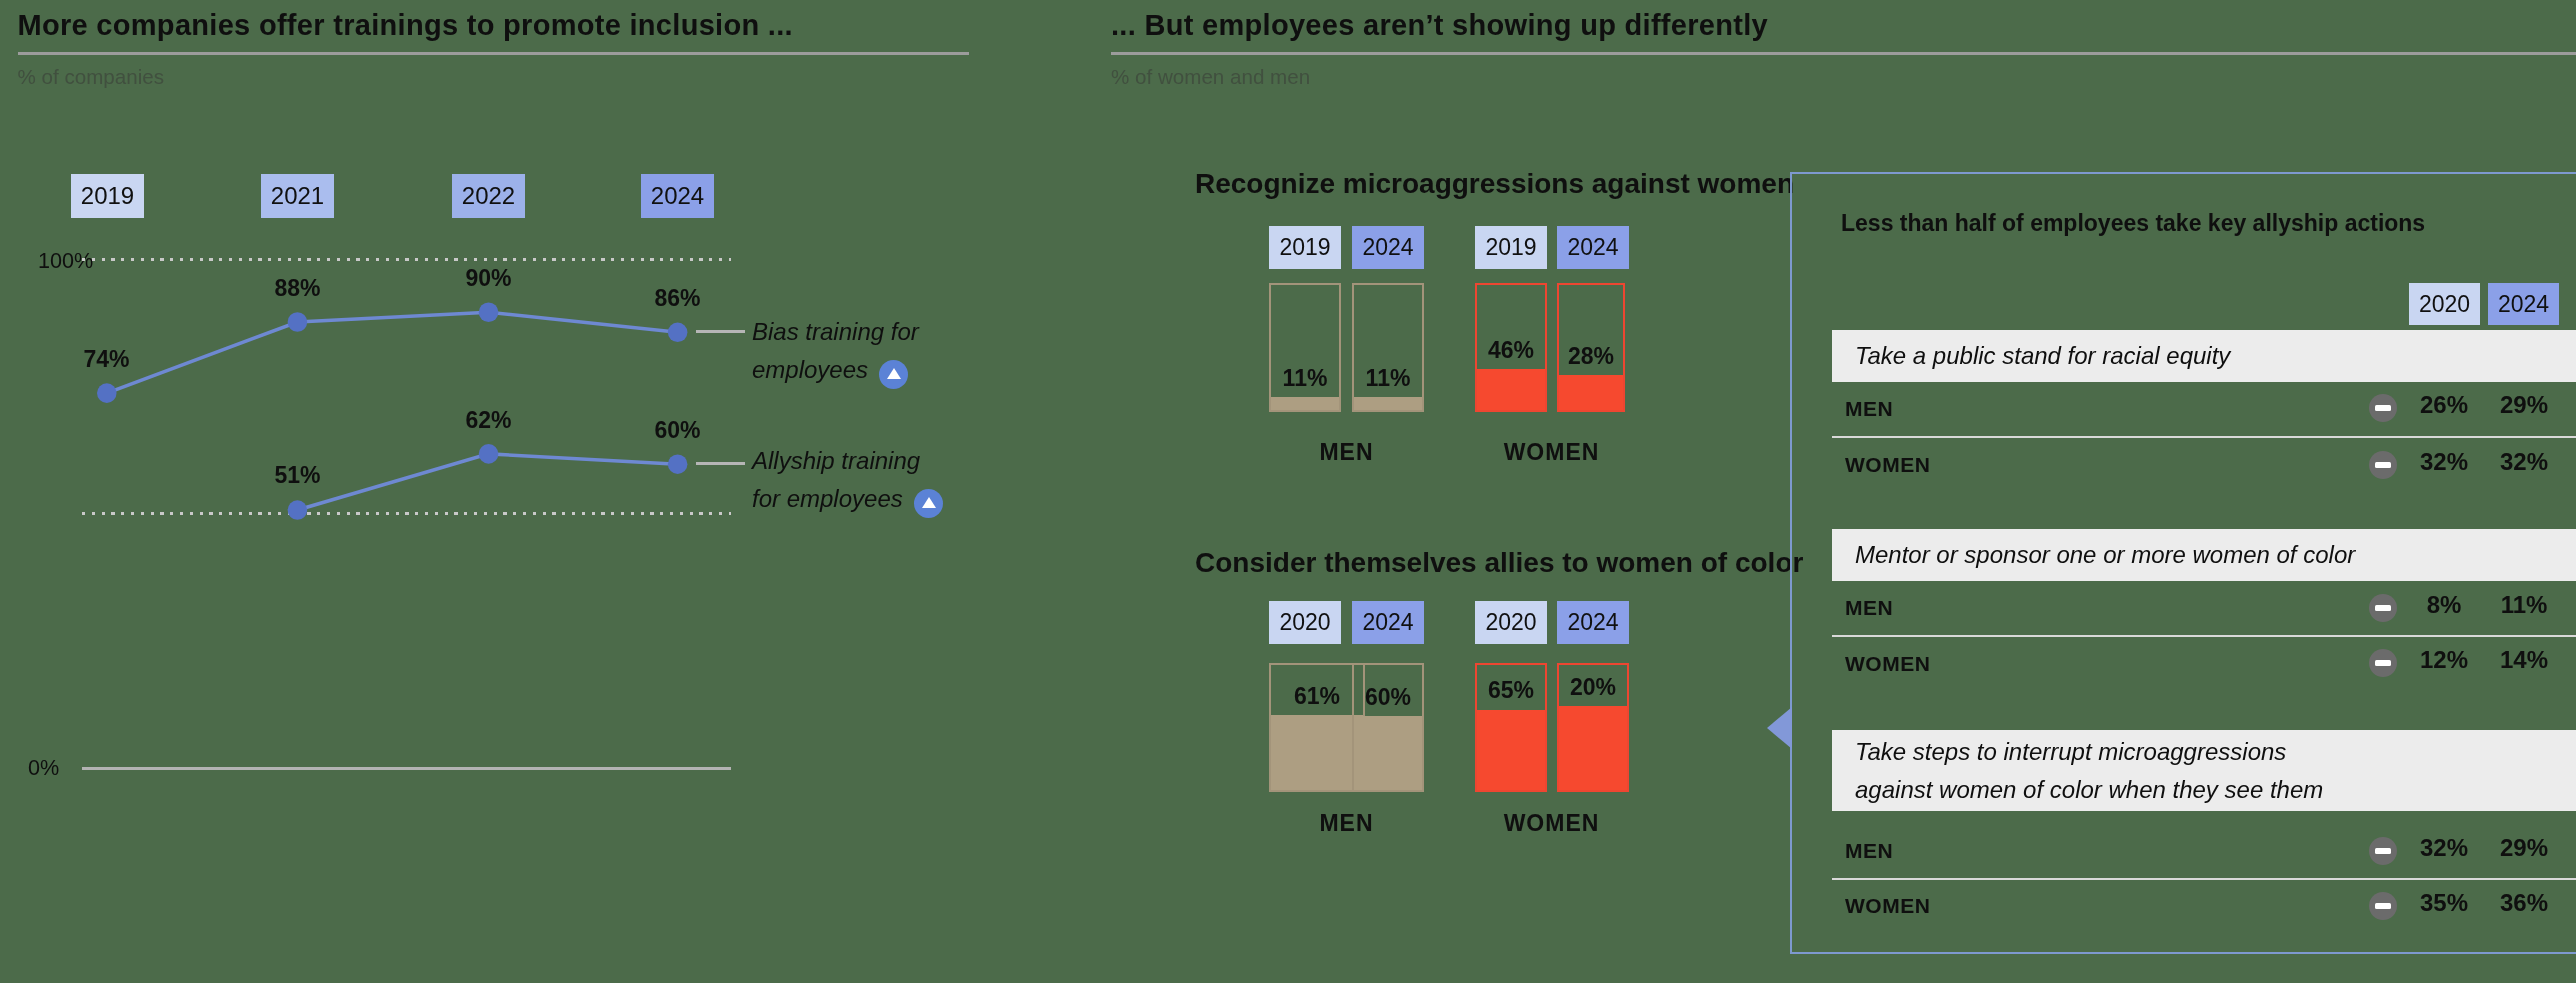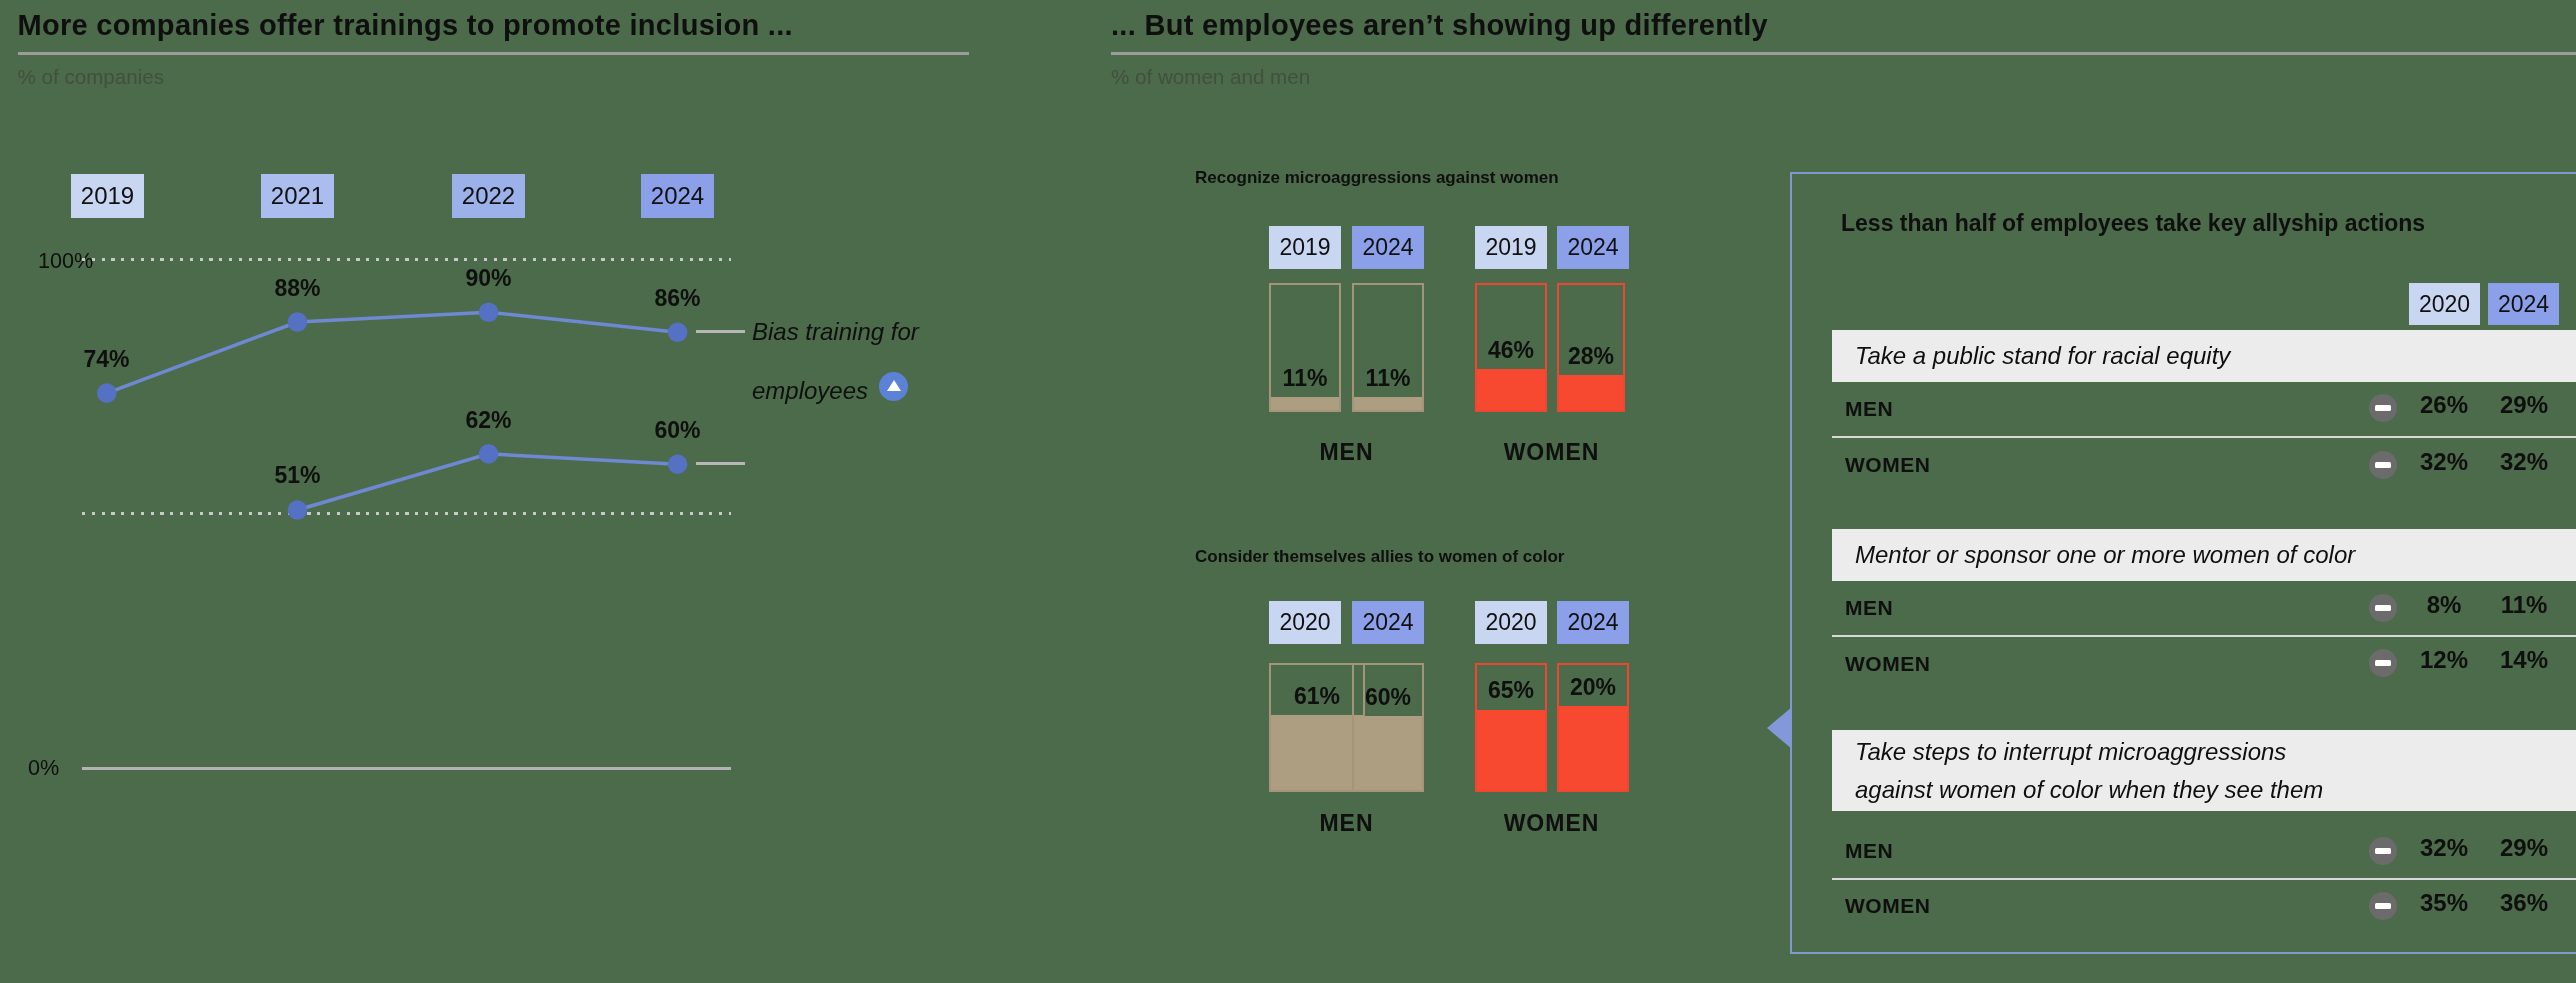--- a/index.html
+++ b/index.html
@@ -10,26 +10,26 @@
   .rule{height:2.6px;background:#9c9c9c;}
   .subtitle{font-size:20.6px;color:#41503f;}
   .chip{position:absolute;display:flex;align-items:center;justify-content:center;
         font-size:23px;font-weight:500;color:#101010;}
   .grid-dotted{position:absolute;height:3.1px;
         background:repeating-linear-gradient(90deg,#c9c9c9 0 3.1px,transparent 3.1px 9.8px);}
   .axis-solid{position:absolute;height:3.1px;background:#b3b3b3;}
   .axis-label{position:absolute;font-size:21.6px;color:#0f0f0f;}
   .connector{position:absolute;height:2.6px;background:#b6b6b6;}
   .series-label{position:absolute;font-style:italic;font-size:24px;line-height:38px;white-space:nowrap;}
-  .with-icon{display:flex;align-items:flex-start;gap:11.3px;margin-top:21px;}
+  .with-icon{display:flex;align-items:flex-end;gap:11.3px;}
   .trend-icon{width:29px;height:29px;border-radius:50%;background:#5b82d6;
         display:inline-flex;align-items:center;justify-content:center;flex:0 0 auto;}
   .tri-up{width:0;height:0;border-left:7.2px solid transparent;border-right:7.2px solid transparent;
         border-bottom:11.3px solid #ffffff;margin-top:-2.1px;}
-  .mid-header{position:absolute;font-size:17px;font-weight:bold;white-space:nowrap;}
+  .mid-header{position:absolute;font-size:28px;font-weight:bold;white-space:nowrap;}
   .group-label{position:absolute;font-size:23px;font-weight:bold;letter-spacing:1px;text-align:center;}
   .bar{position:absolute;box-sizing:border-box;}
   .bar-fill{position:absolute;left:0;right:0;bottom:0;}
   .bar-value{position:absolute;left:0;right:0;text-align:center;font-size:23px;font-weight:700;}
   .panel-box{position:absolute;border:2.6px solid #7e99d0;box-sizing:border-box;}
   .panel-title{position:absolute;font-size:23px;font-weight:bold;white-space:nowrap;}
   .panel-arrow{position:absolute;width:0;height:0;border-top:21.6px solid transparent;
         border-bottom:21.6px solid transparent;border-right:25px solid #8298d8;}
   .action-band{position:absolute;background:#ececec;display:flex;flex-direction:column;
         justify-content:center;padding-left:23px;box-sizing:border-box;
@@ -67,20 +67,29 @@
 
   <div class="series-label" style="left:752px;top:313px;">
     <div>Bias training for</div>
     <div class="with-icon">
       <span>employees</span>
       <span class="trend-icon">
           <span class="tri-up"></span>
         </span>
     </div>
   </div>
+  <div class="series-label" style="left:752px;top:442px;">
+    <div>Allyship training</div>
+    <div class="with-icon">
+      <span>for employees</span>
+      <span class="trend-icon">
+          <span class="tri-up"></span>
+        </span>
+    </div>
+  </div>
 
   <div class="mid-header" style="left:1195px;top:168px;">Recognize microaggressions against women</div>
   <div class="mid-header" style="left:1195px;top:547px;">Consider themselves allies to women of color</div>
 
   <div class="panel-box" style="left:1790px;top:172px;width:819px;height:782px;"></div>
   <div class="panel-arrow" style="left:1767px;top:707px;"></div>
   <div class="panel-title" style="left:1841px;top:210px;">Less than half of employees take key allyship actions</div>
 
 <div class="chip" style="left: 71px; top: 174px; width: 73px; height: 44px; background: rgb(201, 214, 242); font-size: 24px;">2019</div>
     <div class="chip" style="left: 261px; top: 174px; width: 73px; height: 44px; background: rgb(170, 189, 238); font-size: 24px;">2021</div>

